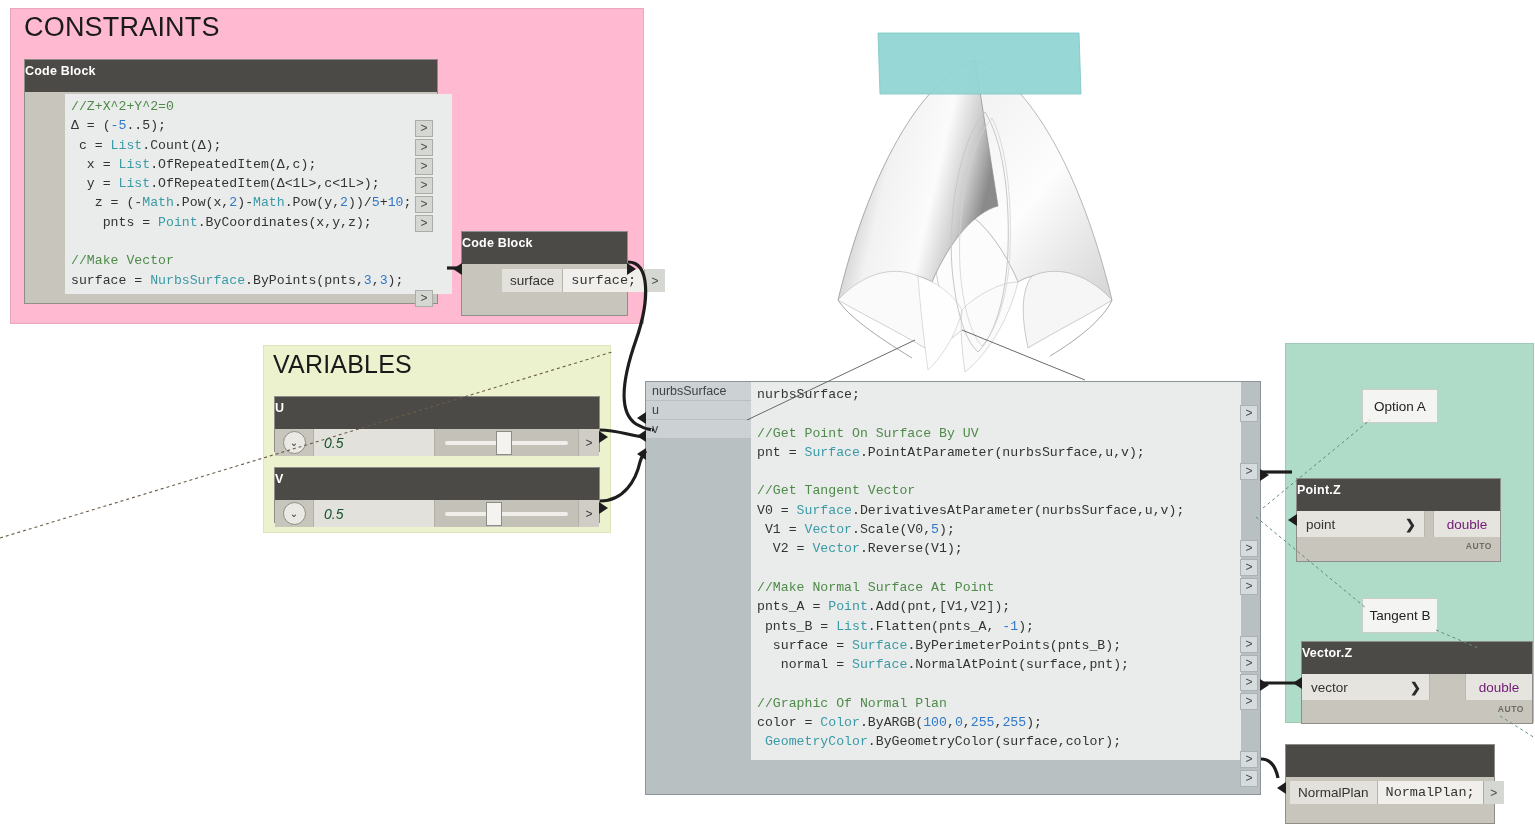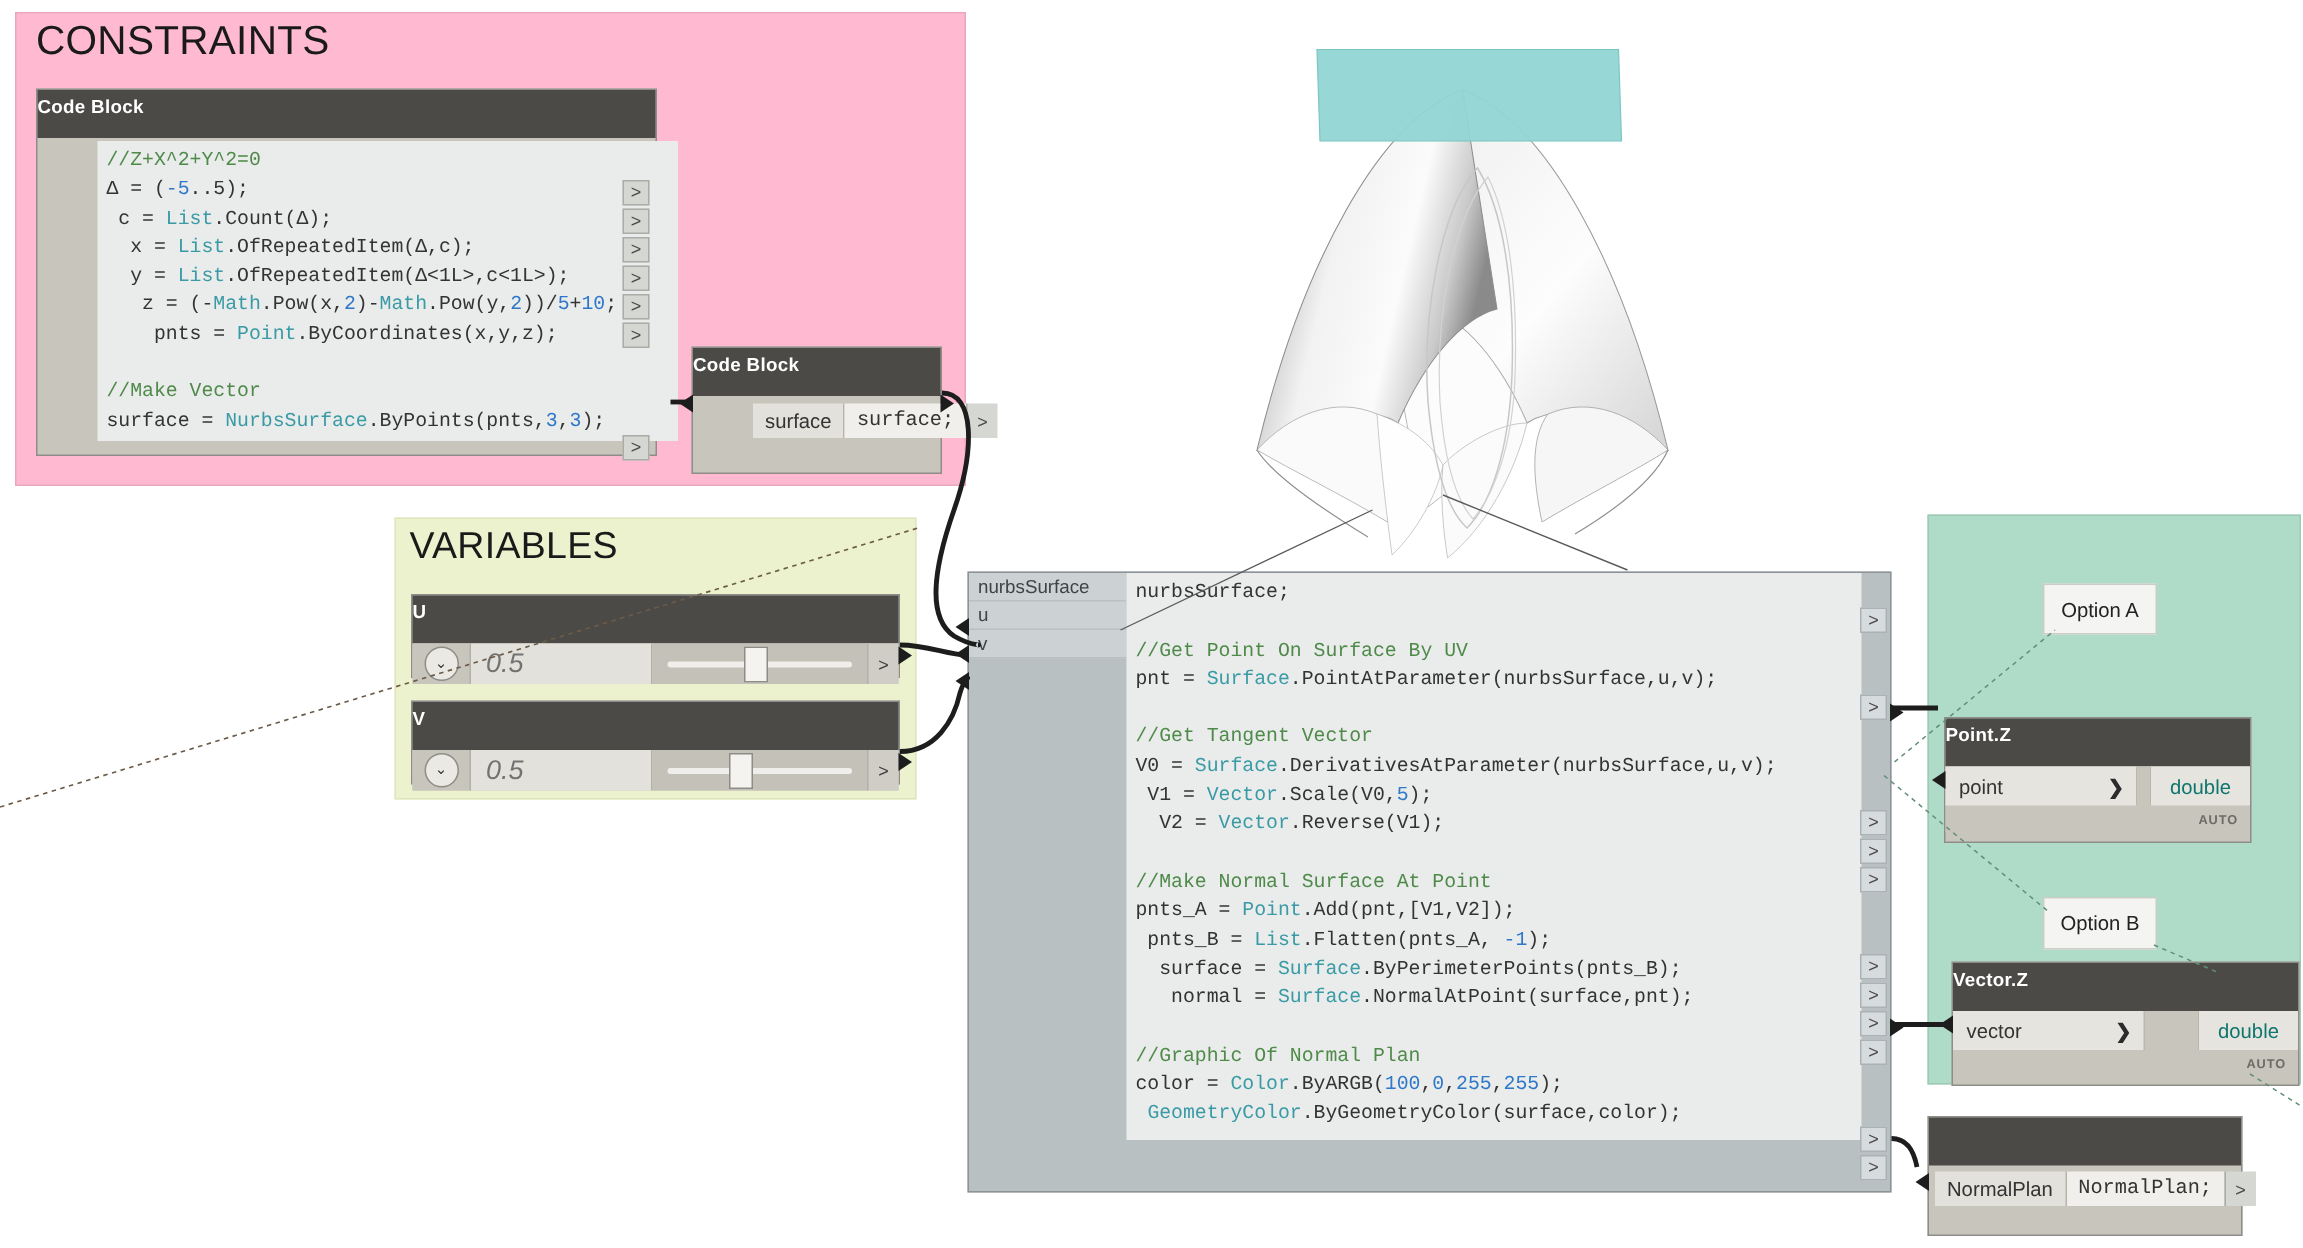--- a/index.html
+++ b/index.html
@@ -62,21 +62,21 @@
     width:38px;display:flex;align-items:center;justify-content:center;
     background:#c8c5bd;border-right:1px solid #b3b0a8;
   }
   .sl-caret .circle{
     width:21px;height:21px;border-radius:50%;background:#ebe9e4;border:1px solid #8f8d87;
     display:flex;align-items:center;justify-content:center;font-size:10px;color:#333;line-height:1;
   }
   .sl-val{
     flex:0 0 110px;background:#e3e1db;border-right:1px solid #b3b0a8;
     display:flex;align-items:center;padding-left:10px;
-    font-style:italic;font-size:18px;color:#737373;
+    font-style:italic;font-size:14px;color:#14532d;
     font-family:"Liberation Sans", sans-serif;
   }
   .sl-track{flex:1;position:relative;background:#c4c1b9;display:flex;align-items:center;}
   .sl-track .rail{position:absolute;left:10px;right:10px;height:4px;background:#f0eeea;border-radius:2px;}
   .sl-track .knob{position:absolute;width:14px;height:22px;background:#f4f3f0;border:1px solid #8e8c86;}
   .sl-port{
     flex:0 0 20px;background:#d0cdc6;border-left:1px solid #b3b0a8;
     display:flex;align-items:center;justify-content:center;font-size:12px;color:#3d3d3d;
   }
 
@@ -84,21 +84,21 @@
   .fn-row{display:flex;height:26px;background:#c8c5bd;align-items:stretch;}
   .fn-in{
     flex:0 0 110px;background:#e6e4de;border-right:1px solid #bab7af;
     display:flex;align-items:center;justify-content:space-between;
     padding:0 8px 0 9px;font-size:13.5px;color:#333;
   }
   .fn-in .chev{font-weight:bold;font-size:13px;color:#2b2b2b;}
   .fn-gap{flex:1;background:#c8c5bd;}
   .fn-out{
     flex:0 0 66px;background:#e6e4de;border-left:1px solid #bab7af;
-    display:flex;align-items:center;justify-content:center;font-size:13.5px;color:#0f766e;
+    display:flex;align-items:center;justify-content:center;font-size:13.5px;color:#701a75;
   }
   .fn-auto{
     height:18px;background:#c8c5bd;text-align:right;padding-right:8px;
     font-size:8.5px;color:#6e6b65;letter-spacing:.6px;line-height:18px;font-weight:bold;
   }
 
   
   .mini-row{display:flex;height:23px;align-items:stretch;}
   .mini-name{
     background:#e3e1db;border-right:1px solid #b6b3ab;
@@ -281,21 +281,21 @@
         <span>point</span>
         <span class="chev">❯</span>
       </div>
       <div class="fn-gap"></div>
       <div class="fn-out">double</div>
     </div>
     <div class="fn-auto">AUTO</div>
     <div class="nub in" style="left:-9px;top:35px;"></div>
   </div>
 
-  <div class="option" id="opt-b" style="left:1362px;top:598px;width:74px;height:33px;">Option B</div>
+  <div class="option" id="opt-b" style="left:1362px;top:598px;width:74px;height:33px;">Tangent B</div>
 
   <div class="node" id="node-vector-z" style="left:1301px;top:641px;width:232px;height:83px;">
     <div class="node-header">Vector.Z</div>
     <div class="fn-row">
       <div class="fn-in">
         <span>vector</span>
         <span class="chev">❯</span>
       </div>
       <div class="fn-gap"></div>
       <div class="fn-out">double</div>

